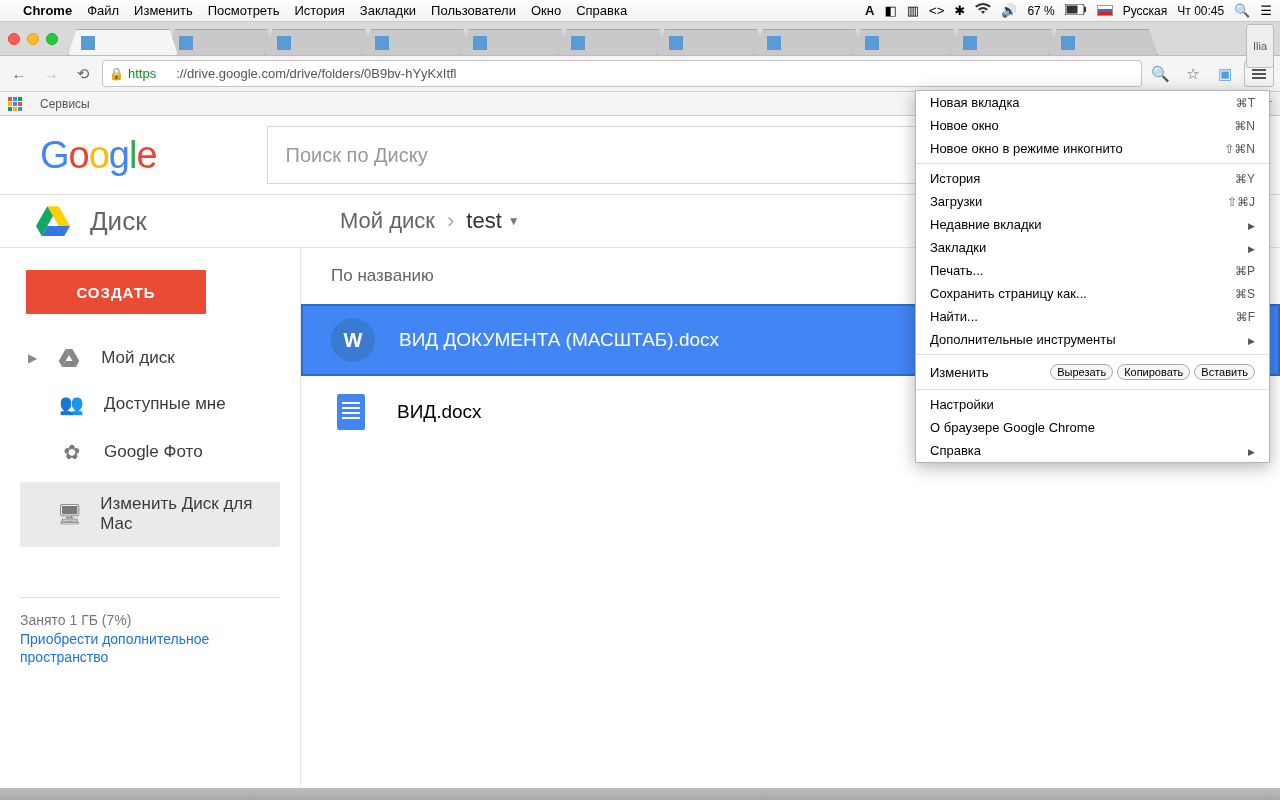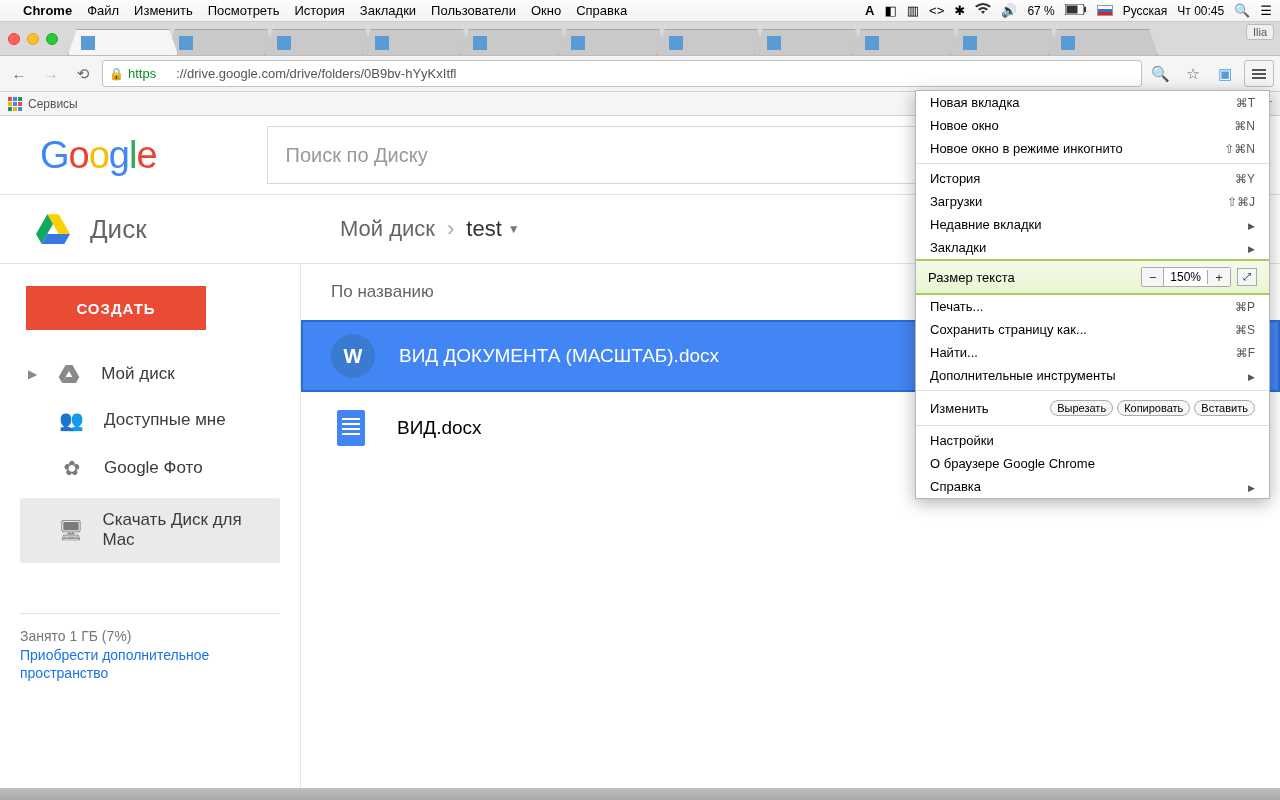--- a/index.html
+++ b/index.html
@@ -16,40 +16,40 @@
 
 
 .windowbar { height: 34px; background: #d9d9d9; border-bottom: 1px solid #bcbcbc; display:flex; align-items:center; padding: 0 8px; position:relative;}
 .traffic { display:flex; gap:7px; margin-right:10px;}
 .dot { width:12px; height:12px; border-radius:50%; }
 .dot.r{background:#ff5f56;border:1px solid #e0443e;} .dot.y{background:#ffbd2e;border:1px solid #dea123;} .dot.g{background:#27c93f;border:1px solid #1aab29;}
 .tabstrip { display:flex; align-items:flex-end; height:100%; gap:-1px; flex:1; overflow:hidden;}
 .tab { width:110px; height:26px; background:#c9c9c9; border:1px solid #a7a7a7; border-bottom:none; border-radius:4px 4px 0 0; margin-right:-12px; clip-path: polygon(8% 0,92% 0,100% 100%,0 100%); display:flex; align-items:center; padding-left:12px; font-size:11px; color:#555;}
 .tab.active { background:#f5f5f5; z-index:2;}
 .tab .tabicon{ width:14px;height:14px;background:#5b9bd5;margin-right:5px; }
-.profile { position:absolute; right:6px; top:2px; font-size:11px; color:#555; background:#eee; padding:1px 6px; border:1px solid #bbb; border-radius:3px;}
+.profile { position:absolute; right:6px; top:2px; font-size:11px; color:#555; background:#eee; padding:15px 6px; border:1px solid #bbb; border-radius:3px;}
 .toolbar { height: 36px; background:#f5f5f5; border-bottom:1px solid #d0d0d0; display:flex; align-items:center; padding:0 6px; gap:6px;}
 .tbtn { width:26px; height:26px; display:flex; align-items:center; justify-content:center; color:#666; font-size:15px;}
 .omnibox { flex:1; height:27px; background:#fff; border:1px solid #c3c3c3; border-radius:3px; display:flex; align-items:center; padding:0 6px; font-size:13px; color:#333;}
 .omnibox .lock{color:#0a8f26; margin-right:4px; font-size:12px;}
 .omnibox .https{color:#0a8f26;}
 .omnibox .rest{color:#555;margin-left:20px;}
 .hamburger{ width:30px; height:27px; background:#f5f5f5; border:1px solid #bdbdbd; border-radius:3px; display:flex; align-items:center; justify-content:center;}
 .hamburger span{ display:block; width:14px; height:2px; background:#555; box-shadow:0 -4px 0 #555,0 4px 0 #555;}
-.bookbar { height:24px; background:#f5f5f5; border-bottom:1px solid #d0d0d0; display:flex; align-items:center; padding:0 8px; font-size:12px; color:#555; gap:6px;}
+.bookbar { height:24px; background:#f5f5f5; border-bottom:1px solid #d0d0d0; display:flex; align-items:center; padding:0 8px; font-size:12px; color:#555; gap:18px;}
 .bookbar .appsicon{ width:14px;height:14px;display:grid;grid-template-columns:repeat(3,1fr);grid-template-rows:repeat(3,1fr);gap:1px;}
 .bookbar .appsicon i{background:#de5246;} .bookbar .appsicon i:nth-child(2){background:#4285f4;} .bookbar .appsicon i:nth-child(3){background:#0f9d58;} .bookbar .appsicon i:nth-child(4){background:#f4b400;} .bookbar .appsicon i:nth-child(5){background:#4285f4;} .bookbar .appsicon i:nth-child(6){background:#de5246;} .bookbar .appsicon i:nth-child(7){background:#0f9d58;} .bookbar .appsicon i:nth-child(8){background:#f4b400;} .bookbar .appsicon i:nth-child(9){background:#4285f4;}
 
 
 .content { position:absolute; top:116px; left:0; right:0; bottom:0; display:flex; flex-direction:column;}
 .ghead { height:78px; display:flex; align-items:center; padding:0 40px;}
 .glogo { font-family: Georgia, serif; font-size:38px; letter-spacing:-1px;}
 .glogo .b{color:#4285F4;} .glogo .r{color:#EA4335;} .glogo .y{color:#FBBC05;} .glogo .g{color:#34A853;}
 .gsearch { margin-left:110px; flex:1; max-width:680px; height:58px; border:1px solid #d7d7d7; display:flex; align-items:center; padding:0 18px; color:#999; font-size:20px;}
-.dbar { height:70px; border-top:1px solid #e1e1e1; border-bottom:1px solid #e1e1e1; display:flex; align-items:center;}
+.dbar { height:54px; border-top:1px solid #e1e1e1; border-bottom:1px solid #e1e1e1; display:flex; align-items:center;}
 .dbar .logo-sec{ width:300px; display:flex; align-items:center; padding-left:36px; gap:20px;}
 .drive-tri{ width:34px; height:30px; position:relative;}
 .drive-tri svg{width:100%;height:100%;}
 .dbar .dtitle{ font-size:26px; color:#666;}
 .breadcrumb{ display:flex; align-items:center; gap:12px; font-size:22px; color:#646464; margin-left:40px;}
 .breadcrumb .sep{ color:#aaa; font-size:22px;}
 .breadcrumb .cur{ color:#333; display:flex; align-items:center; gap:6px;}
 .breadcrumb .dd{ font-size:12px; color:#777;}
 .dbar .actions{ margin-left:auto; margin-right:30px; display:flex; gap:28px; color:#777; font-size:20px;}
 .main { display:flex; flex:1;}
@@ -262,21 +262,21 @@
         <span>Доступные мне</span>
       </div>
       <div class="side-item">
         <span style="width:12px;"></span>
         <span class="sic">✿</span>
         <span>Google Фото</span>
       </div>
       <div class="side-item dl">
         <span style="width:12px;"></span>
         <span class="sic">🖥</span>
-        <span style="line-height:1.2;">Скачать Диск для Mac</span>
+        <span style="line-height:1.2;">Изменить Диск для Mac</span>
       </div>
       <div class="storage">
         <div>Занято 1 ГБ (7%)</div>
         <a href="#">Приобрести дополнительное пространство</a>
       </div>
     </div>
 
     <div class="filepane">
       <div class="colhead">По названию</div>
       <div class="filerow sel">
@@ -315,31 +315,20 @@
       <span class="sc">⇧⌘J</span>
     </div>
   <div class="mi">
       <span>Недавние вкладки</span>
       <span class="arr"></span>
     </div>
   <div class="mi">
       <span>Закладки</span>
       <span class="arr"></span>
     </div>
-  <div class="zoomrow">
-    <span>Размер текста</span>
-    <span style="display:flex;align-items:center;">
-      <span class="zoomctrl">
-        <button>−</button>
-        <span class="pct">150%</span>
-        <button>+</button>
-      </span>
-      <span class="fs">⤢</span>
-    </span>
-  </div>
   <div class="mi">
       <span>Печать...</span>
       <span class="sc">⌘P</span>
     </div>
   <div class="mi">
       <span>Сохранить страницу как...</span>
       <span class="sc">⌘S</span>
     </div>
   <div class="mi">
       <span>Найти...</span>

